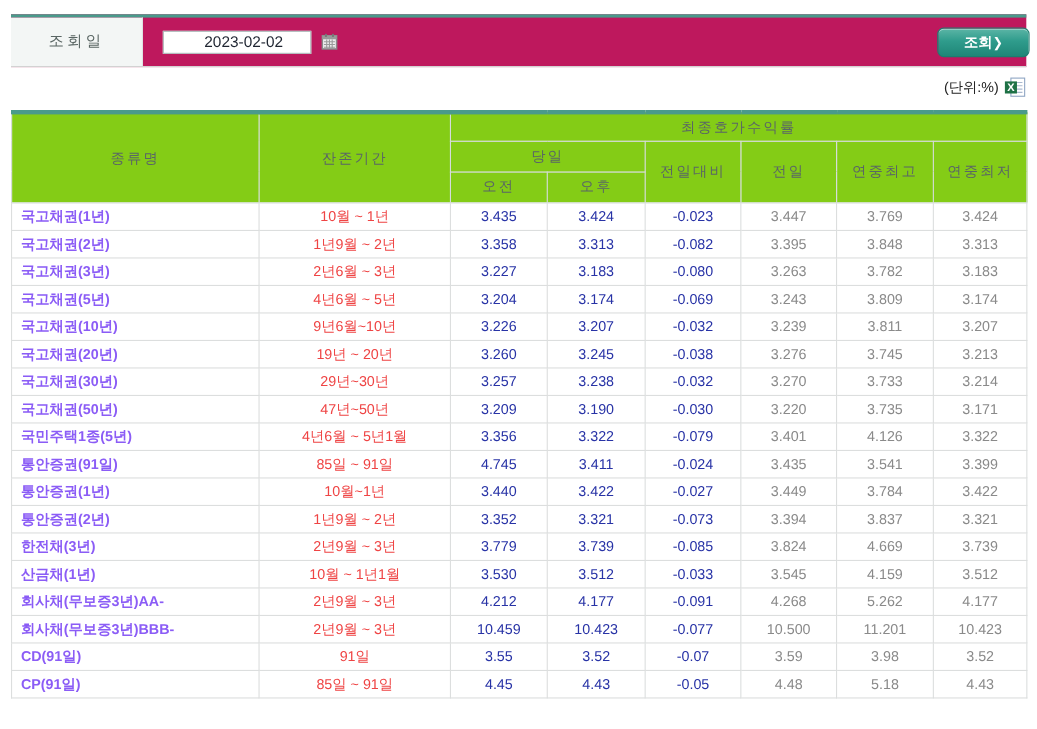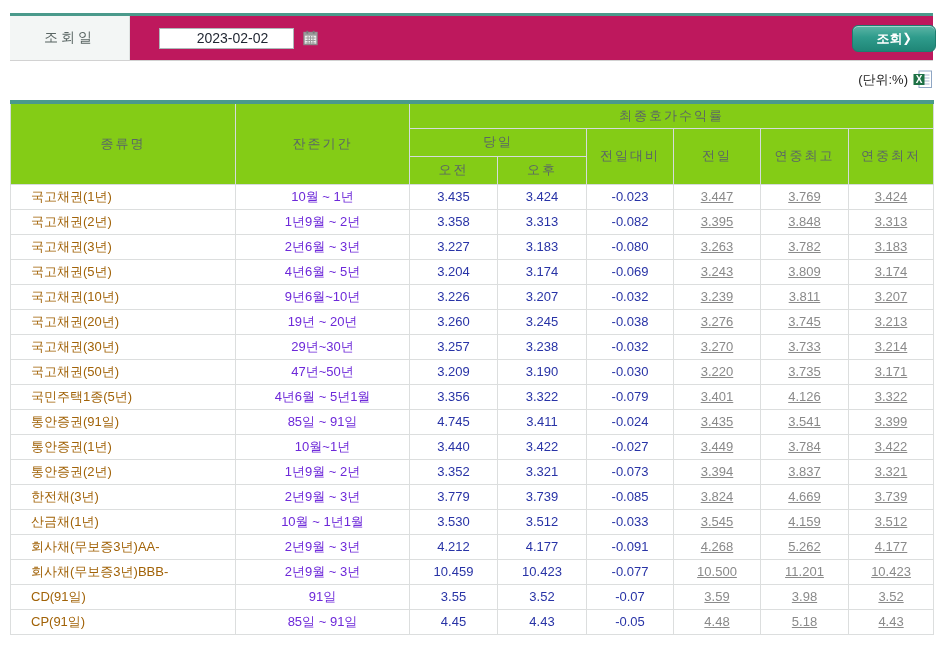--- a/index.html
+++ b/index.html
@@ -21,21 +21,21 @@
   }
   .search-label-cell {
     width: 120px;
     align-self: stretch;
     background: #F3F6F5;
     border-right: 1px solid #DFE3E2;
     display: flex; align-items: center; justify-content: center;
     color: #5A6664; font-size: 14px; letter-spacing: 3px;
   }
   .date-input {
-    margin-left: 29px;
+    margin-left: 18px;
     width: 135px; height: 21px;
     border: 1px solid #AEB8BA;
     text-align: center;
     font-size: 14px; color: #1E2430;
     font-family: inherit;
     background: #fff;
     padding-left: 12px;
   }
   .calendar-icon { margin-left: 9px; cursor: pointer; line-height: 0; }
   .search-button {
@@ -83,25 +83,25 @@
   .hrow-2 th { height: 28px; }
   .hrow-3 th { height: 28px; }
   table.rates td {
     border: 1px solid #DCDEDE;
     font-size: 13px;
     height: 25px;
     background: #fff;
     white-space: nowrap;
     overflow: hidden;
   }
-  td.cell-type   { text-align: left; padding-left: 20px; color: #a16207; }
-  td.cell-period { text-align: center; color: #6d28d9; }
+  td.cell-type   { text-align: left; padding-left: 8px; color: #8b5cf6; font-weight: bold; }
+  td.cell-period { text-align: center; color: #ef4444; }
   td.cell-num    { text-align: center; }
   td.num-blue    { color: #2833A6; }
-  td.num-gray    { color: #8A8A8A; text-decoration: underline; }
+  td.num-gray    { color: #8A8A8A; }
 </style>
 </head>
 <body>
 
 <div class="content">
 
   <div class="search-bar">
     <div class="search-label-cell">조회일</div>
     <input class="date-input" readonly="" value="2023-02-02" style="">
     <span class="calendar-icon">

